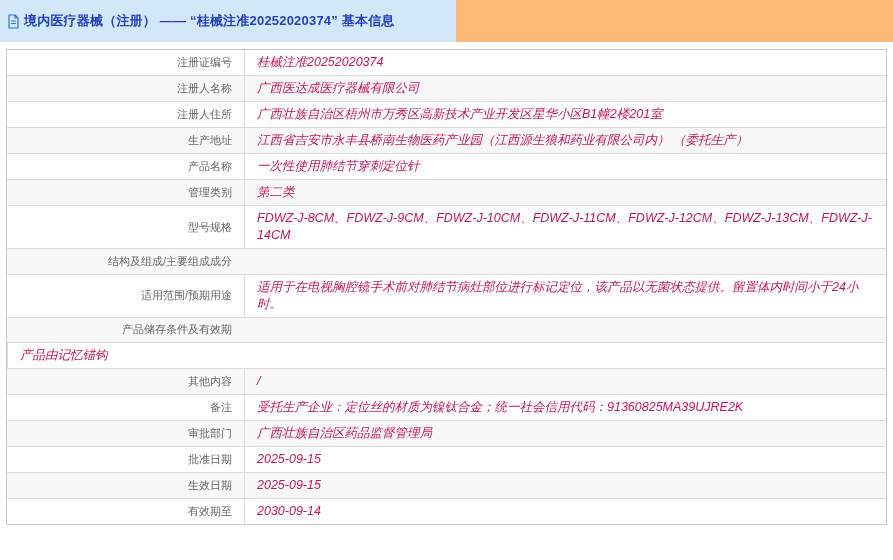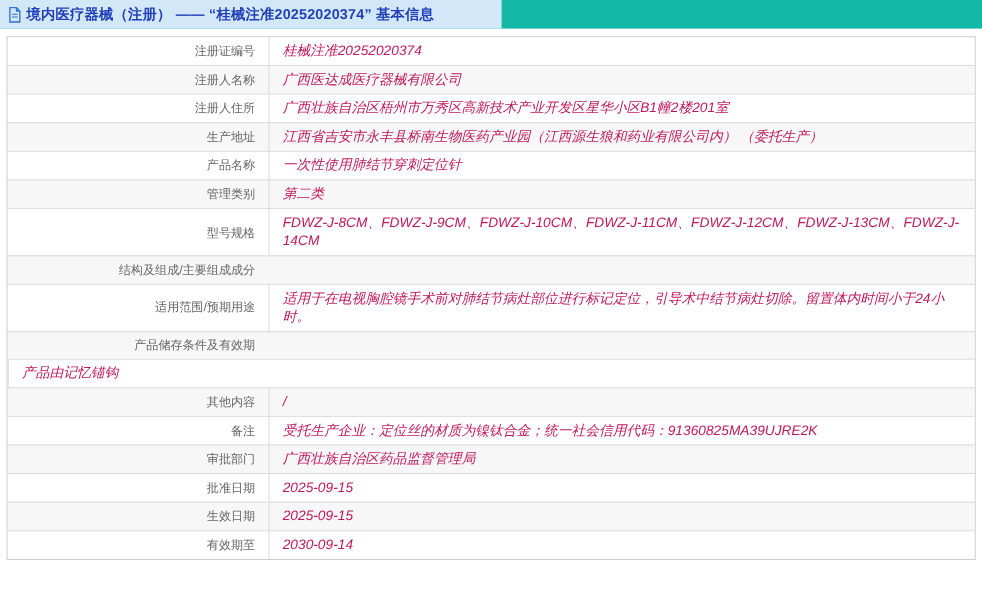--- a/index.html
+++ b/index.html
@@ -3,21 +3,21 @@
 <meta charset="utf-8">
 <style>
   html,body{margin:0;padding:0;}
   body{
     width:893px;height:560px;overflow:hidden;background:#ffffff;
     font-family:"Liberation Sans","DejaVu Sans",sans-serif;
     -webkit-font-smoothing:antialiased;
   }
   
   .header-bar{
-    width:100%;height:26px;background:#14b8a6;display:flex;align-items:stretch;text-align:right;
+    width:100%;height:42px;background:#fdba74;display:flex;align-items:stretch;text-align:right;
   }
   .header-title-seg{
     width:456px;background:#d2e8f9;display:flex;align-items:center;
     padding-left:7px;box-sizing:border-box;
   }
   .doc-icon{display:inline-flex;margin-right:4px;flex:0 0 auto;}
   .page-title{
     font-size:13px;font-weight:600;color:#2340b8;letter-spacing:.2px;white-space:nowrap;
   }
   
@@ -106,21 +106,21 @@
     </div>
     <div class="row alt multiline">
       <div class="cell-label">
         <span>结构及组成/主要组成成分</span>
       </div>
     </div>
     <div class="row">
       <div class="cell-label">
         <span>适用范围/预期用途</span>
       </div>
-      <div class="cell-value">适用于在电视胸腔镜手术前对肺结节病灶部位进行标记定位，引导术中结节病灶切除。留置体内时间小于24小时。</div>
+      <div class="cell-value">适用于在电视胸腔镜手术前对肺结节病灶部位进行标记定位，该产品以无菌状态提供。留置体内时间小于24小时。</div>
     </div>
     <div class="row alt">
       <div class="cell-label">
         <span>产品储存条件及有效期</span>
       </div>
       <div class="cell-value no-divider"></div>
     </div>
     <div class="row">
       <div class="cell-value">产品由记忆锚钩</div>
     </div>

